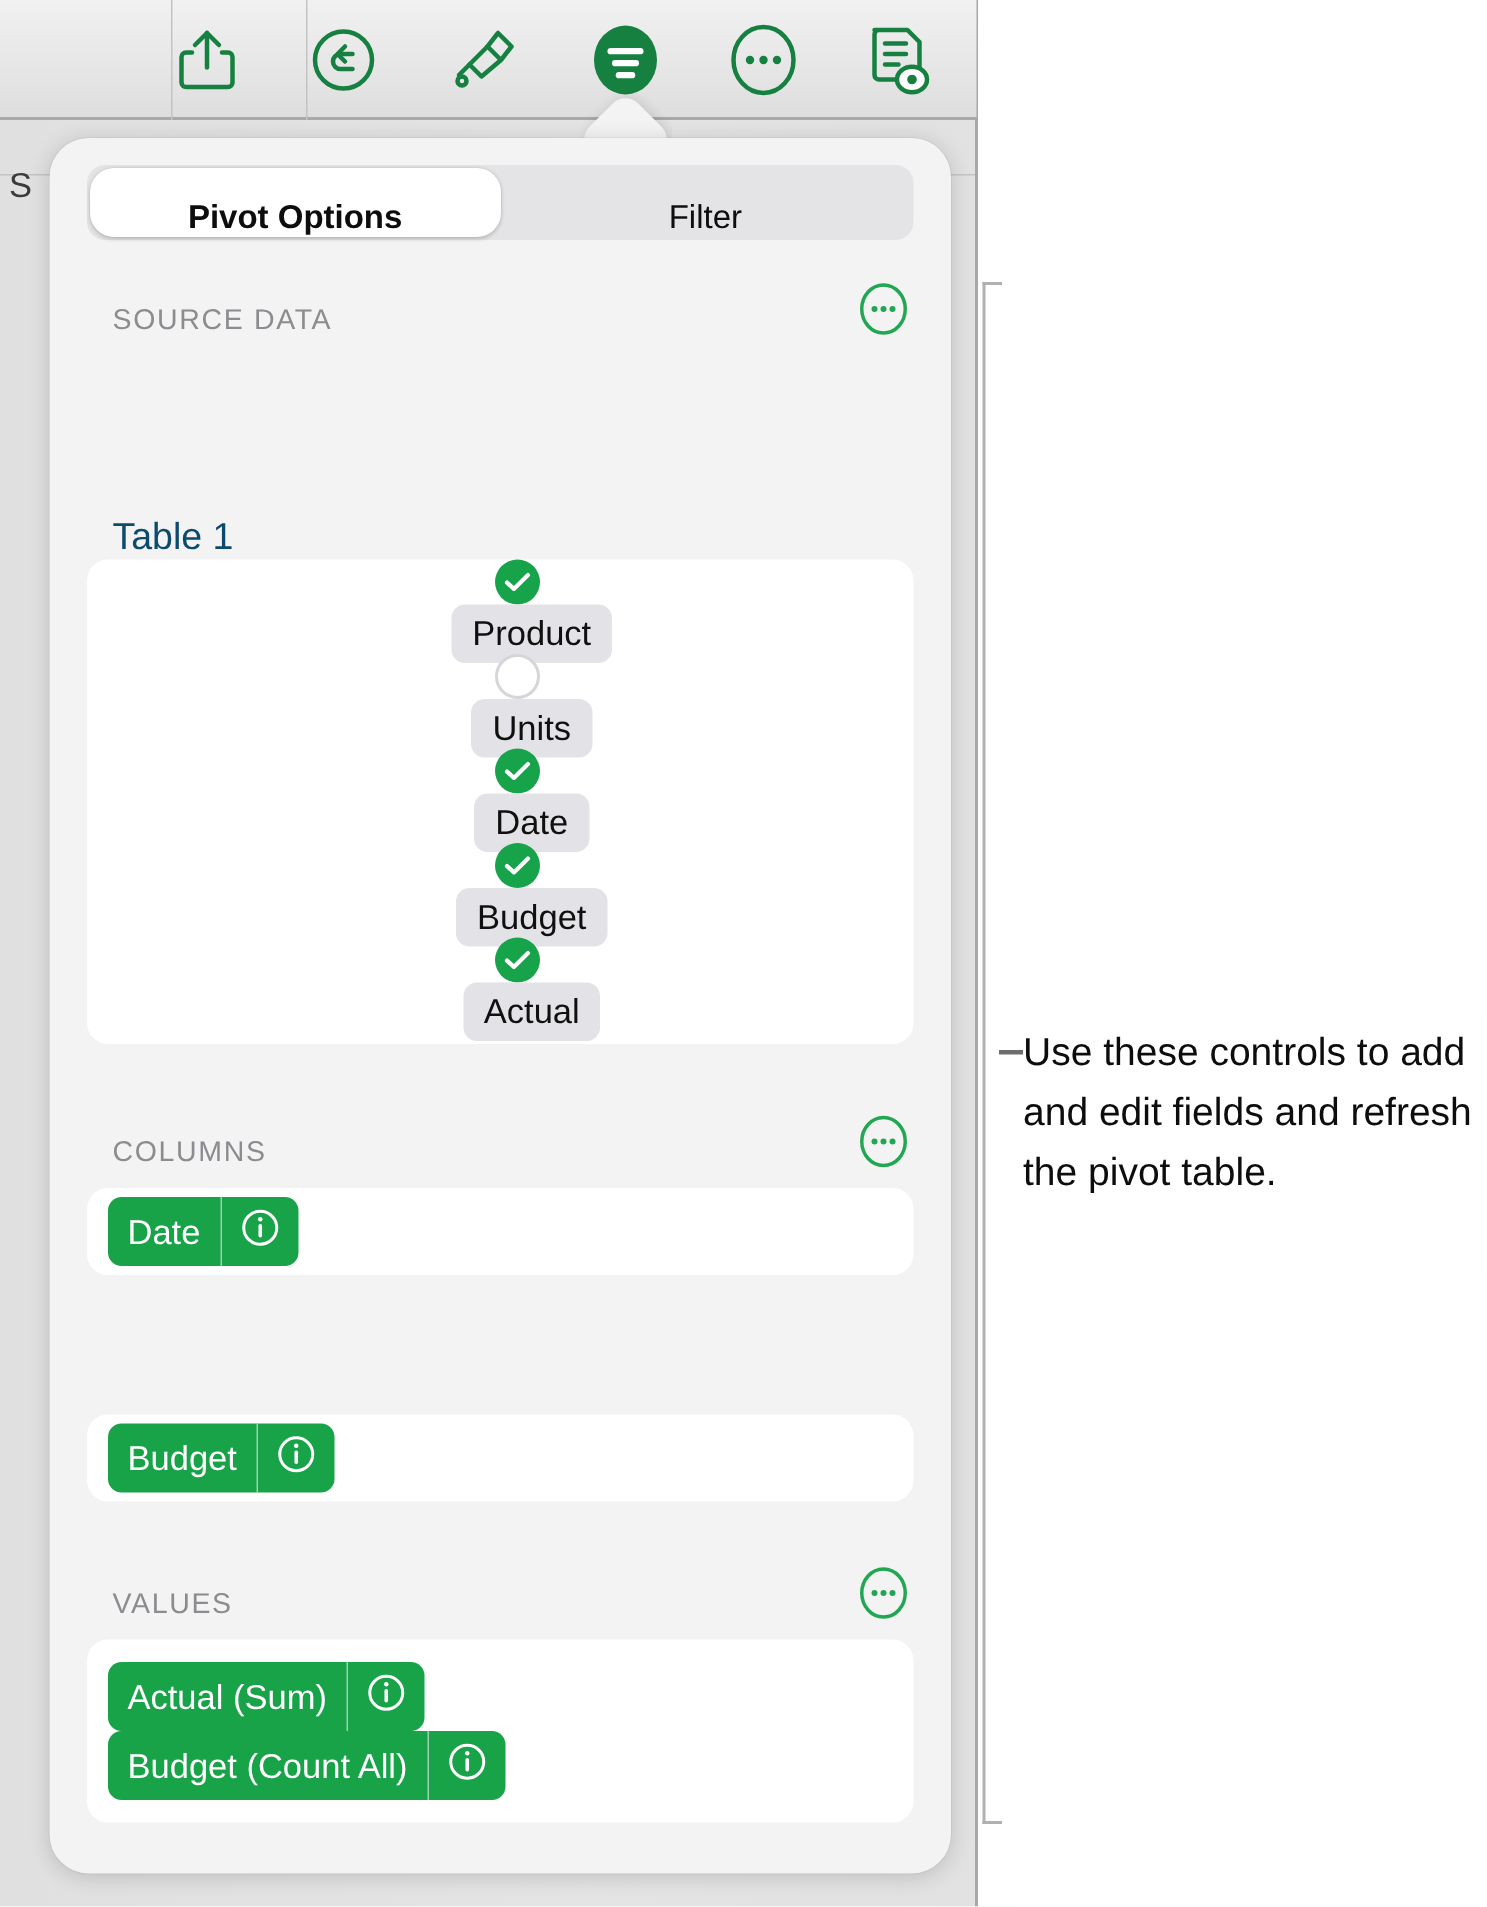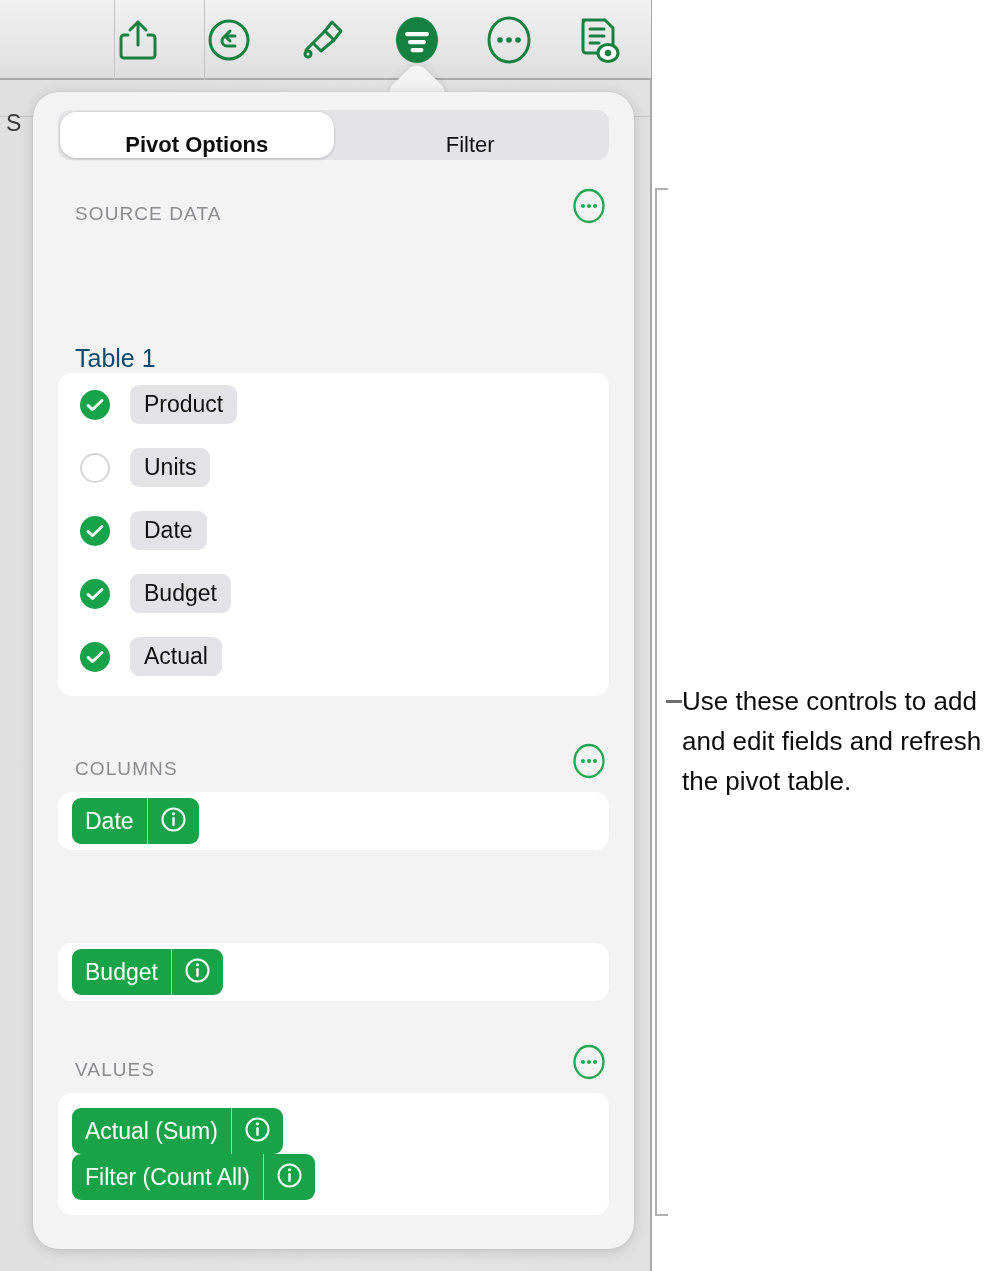--- a/index.html
+++ b/index.html
@@ -93,21 +93,21 @@
   .source-value {
     position: absolute; left: 42px; top: 252px;
     font-size: 25px; color: #0c4a6e;
   }
 
   
   .card {
     position: absolute; background: #ffffff; border-radius: 14px;
   }
   .field-row {
-    display: flex; align-items: center; height: 63px; padding-left: 22px;
+    display: flex; align-items: center; height: 63px; padding-left: 22px; flex-direction: column;
   }
   .checkbox {
     width: 30px; height: 30px; border-radius: 50%;
     display: flex; align-items: center; justify-content: center; flex: 0 0 auto;
   }
   .checkbox.on { background: #16a34a; }
   .checkbox.off { background: #ffffff; border: 2px solid #d6d6d8; }
   .checkbox svg { display:block; }
   .field-pill {
     margin-left: 20px; background: #e2e2e7; border-radius: 9px;
@@ -371,21 +371,21 @@
                 <circle cx="13.5" cy="13.5" r="11" fill="none" stroke="#fff" stroke-width="2"></circle>
                 <circle cx="13.5" cy="7.8" r="1.5" fill="#fff"></circle>
                 <rect x="12.3" y="11" width="2.4" height="9" rx="1.2" fill="#fff"></rect>
               </svg>
             </span>
           </span>
         </span>
       </div>
       <div class="token-row">
         <span class="token">
-          <span class="token-label">Filter (Count All)</span>
+          <span class="token-label">Budget (Count All)</span>
           <span class="token-info">
             <span>
               <svg width="27" height="27" viewBox="0 0 27 27">
                 <circle cx="13.5" cy="13.5" r="11" fill="none" stroke="#fff" stroke-width="2"></circle>
                 <circle cx="13.5" cy="7.8" r="1.5" fill="#fff"></circle>
                 <rect x="12.3" y="11" width="2.4" height="9" rx="1.2" fill="#fff"></rect>
               </svg>
             </span>
           </span>
         </span>

